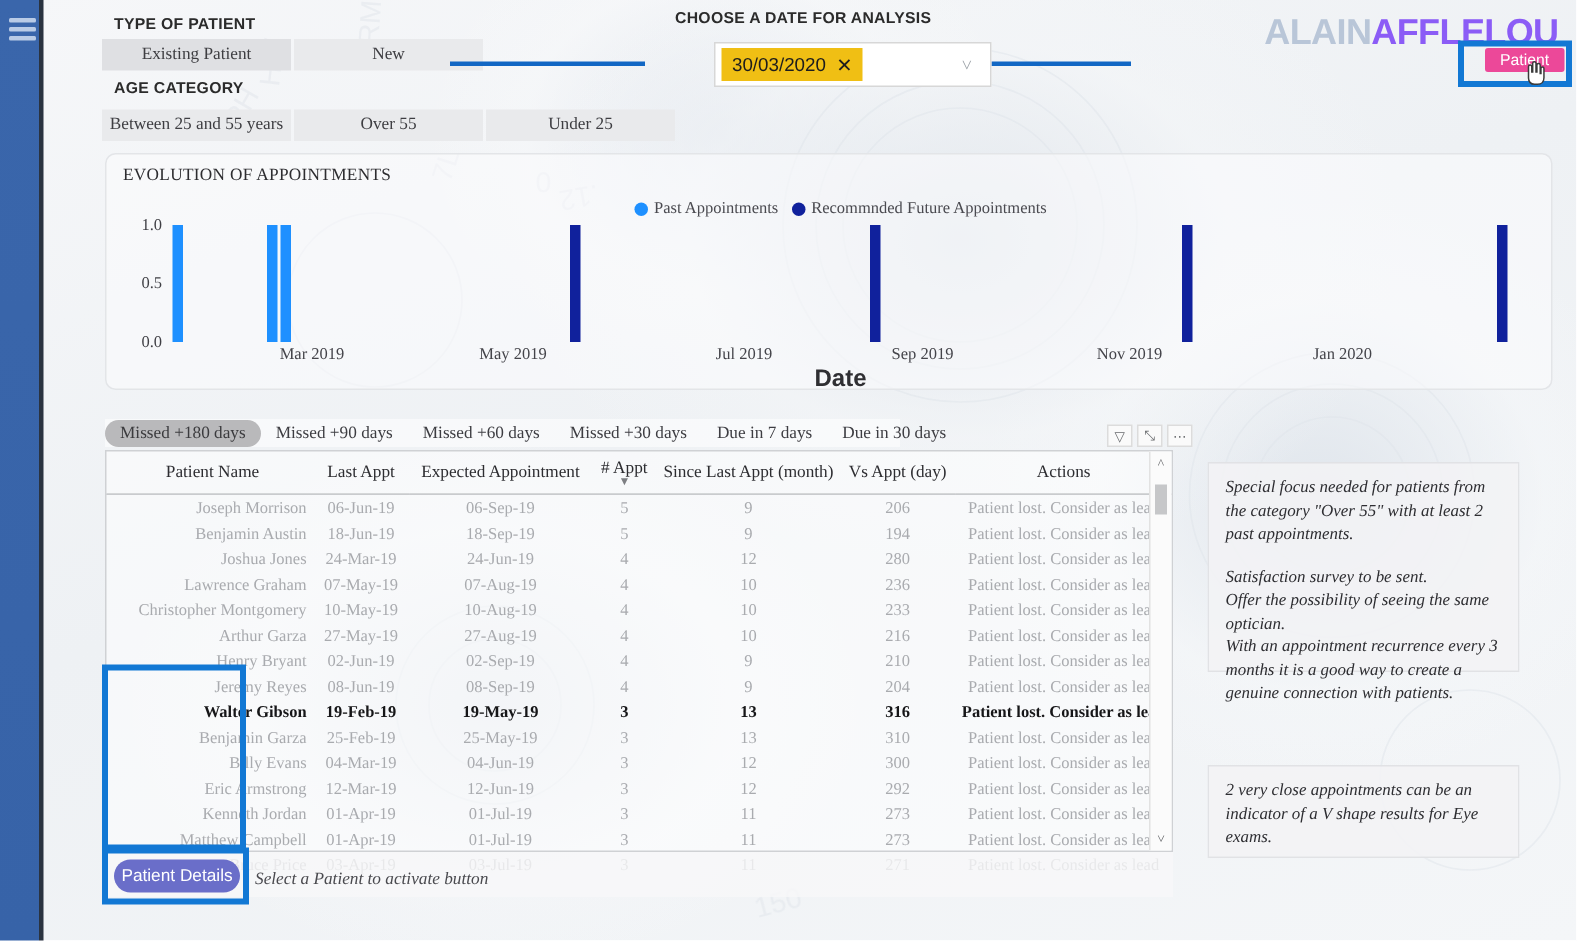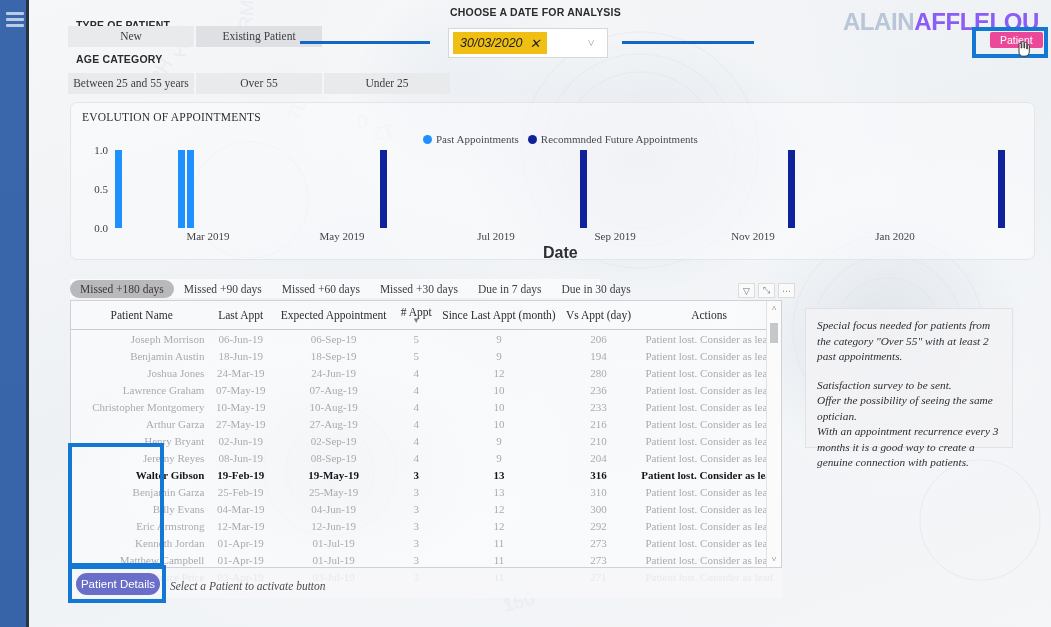--- a/index.html
+++ b/index.html
@@ -224,41 +224,41 @@
   </svg>
 
   <div class="rail">
     <div class="rail-burger">
       <i></i>
         <i></i>
         <i></i>
     </div>
   </div>
 
-  <div class="hdr-label" style="left:76px; top:19px;">TYPE OF PATIENT</div>
+  <div class="hdr-label" style="left:76px; top:10px;">TYPE OF PATIENT</div>
 
   <div class="seg-row" style="left:68px; top:26px;">
+    <div class="seg on" style="width:126px;">Existing Patient</div>
     <div class="seg" style="width:126px;">New</div>
-    <div class="seg on" style="width:126px;">Existing Patient</div>
   </div>
 
   <div class="hdr-label" style="left:76px; top:53px;">AGE CATEGORY</div>
 
   <div class="seg-row" style="left:68px; top:73px;">
     <div class="seg" style="width:126px;">Between 25 and 55 years</div>
     <div class="seg" style="width:126px;">Over 55</div>
     <div class="seg" style="width:126px;">Under 25</div>
   </div>
 
   <div class="rule" style="left:300px; top:41px; width:130px;"></div>
   <div class="rule" style="left:622px; top:41px; width:132px;"></div>
 
   <div class="hdr-label" style="left:450px; top:6px;">CHOOSE A DATE FOR ANALYSIS</div>
 
-  <div class="datepick" style="left:448px; top:28px; width:160px;font-style:italic;">
+  <div class="datepick" style="left:476px; top:28px; width:185px;">
     <div class="date-chip">
       <span>30/03/2020</span>
       <span class="date-x">✕</span>
     </div>
     <span class="date-caret">˅</span>
   </div>
 
   <div class="brand">
     <span class="lt">ALAIN</span><span class="dk">AFFLELOU</span>
   </div>
@@ -493,14 +493,17 @@
   <div class="hint" style="left:170px; top:580px;">Select a Patient to activate button</div>
   <div class="hl-box" style="left:68px; top:565px; width:98px; height:38px;"></div>
 
   <div class="note" style="left:805px; top:308px; width:208px; height:140px;">
     <p>Special focus needed for patients from the category "Over 55" with at least 2 past appointments.</p>
     <p class="gap">Satisfaction survey to be sent.</p>
     <p>Offer the possibility of seeing the same optician.</p>
     <p>With an appointment recurrence every 3 months it is a good way to create a genuine connection with patients.</p>
   </div>
 
+  <div class="note" style="left:805px; top:510px; width:208px; height:62px;">
+    <p>2 very close appointments can be an indicator of a V shape results for Eye exams.</p>
+  </div>
 
 </div>
 
 </body></html>

